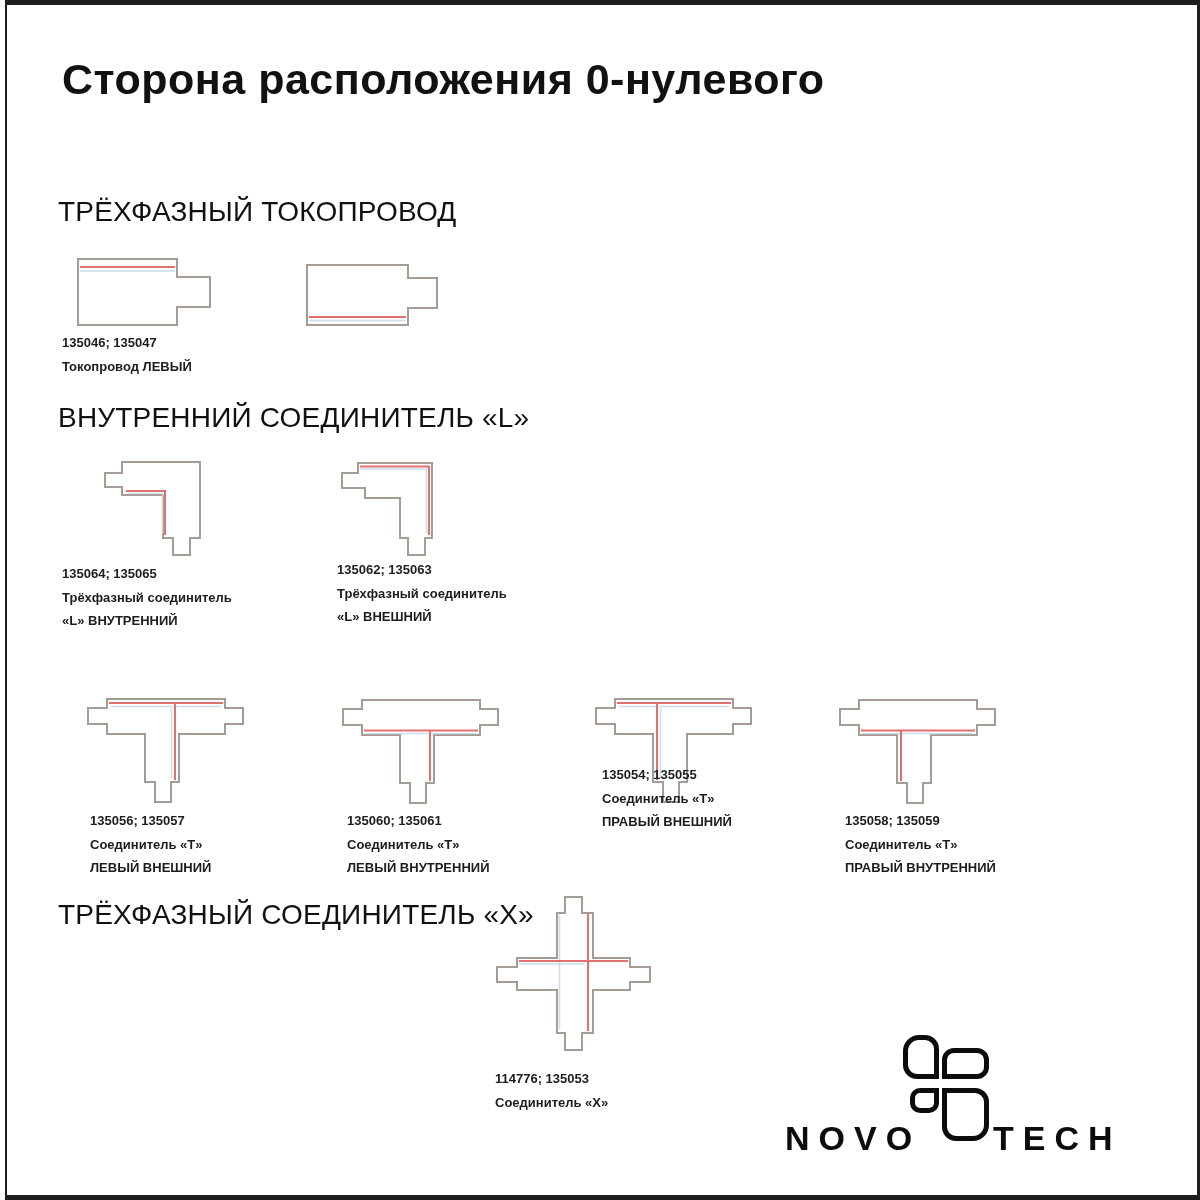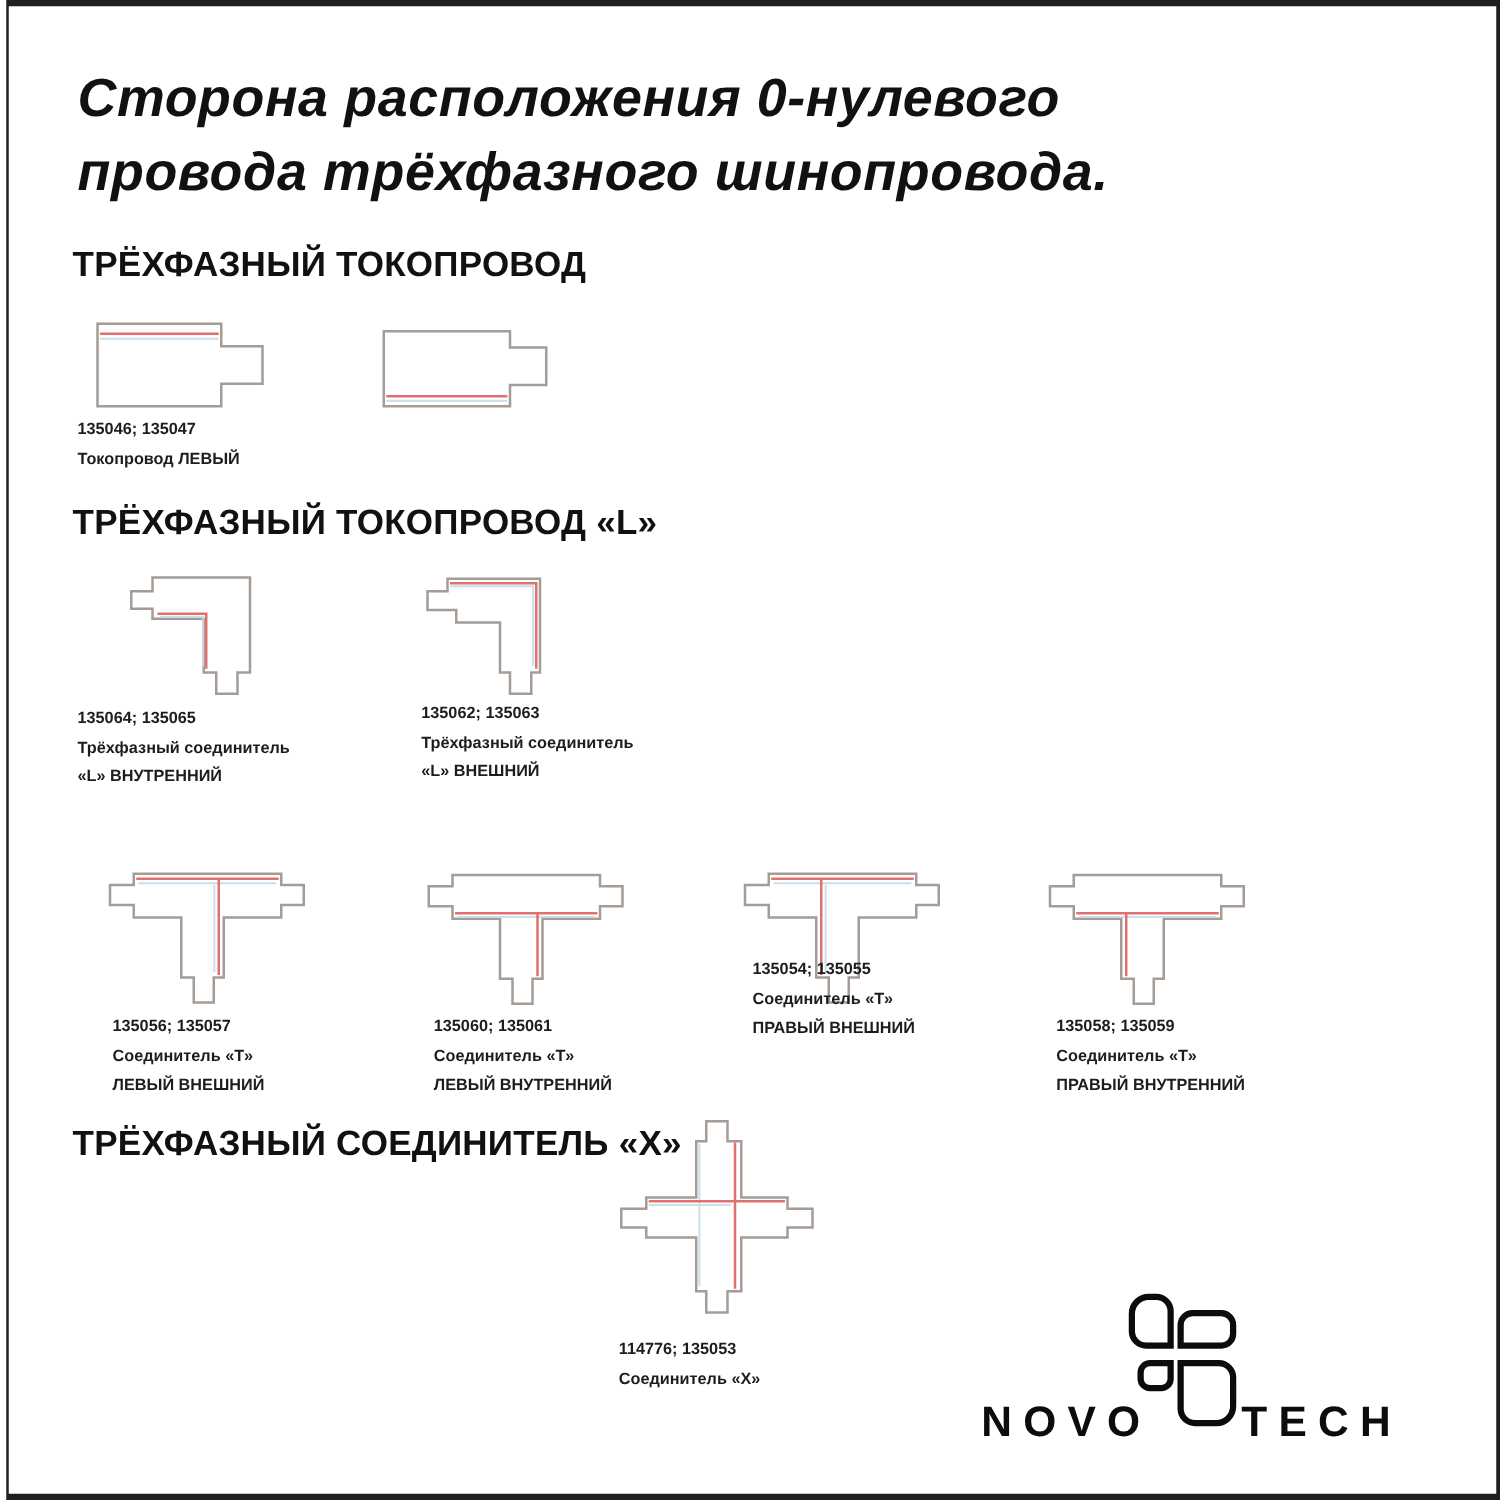--- a/index.html
+++ b/index.html
@@ -8,24 +8,24 @@
     font-family:"Liberation Sans",sans-serif;color:#1a1a1a;overflow:hidden;
     margin:0 auto;
   }
   .frame{
     position:absolute;left:5px;top:0;right:0;bottom:0;
     border:2px solid #1f1f1f;border-top-width:5px;border-bottom-width:5px;border-right-width:3px;
     pointer-events:none;
   }
   .title{
     position:absolute;left:62px;top:50px;
-    font-size:43px;font-weight:bold;line-height:59px;letter-spacing:.5px;color:#111;font-style:italic;
+    font-size:43px;font-weight:bold;line-height:59px;letter-spacing:.5px;color:#111;
   }
   .sec-heading{
-    position:absolute;font-size:28px;font-weight:bold;letter-spacing:.2px;color:#111;white-space:nowrap;
+    position:absolute;font-size:28px;font-weight:normal;letter-spacing:.2px;color:#111;white-space:nowrap;
   }
   .lbl{
     position:absolute;font-size:13px;font-weight:bold;line-height:23.5px;color:#1d1d1d;white-space:nowrap;
   }
   svg.diagram{position:absolute;overflow:visible;}
   .outline{fill:none;stroke:#a59c96;stroke-width:2;stroke-linejoin:miter;}
   .phase-red{fill:none;stroke:#e0716e;stroke-width:2;}
   .phase-blue{fill:none;stroke:#c4dbe8;stroke-width:1.6;opacity:.9;}
   .logo{position:absolute;left:780px;top:1028px;width:380px;height:125px;}
   .logo-word{
@@ -40,21 +40,20 @@
   .petal-br{left:162px;top:60px;width:47px;height:53px;border-radius:0 14px 16px 14px;}
 </style>
 </head>
 <body>
 
 <div class="page">
   <div class="frame"></div>
 
   <div class="title">
     <div>Сторона расположения 0-нулевого</div>
-    <div>провода трёхфазного шинопровода.</div>
   </div>
 
   <div class="sec-heading" style="left:58px;top:196px">ТРЁХФАЗНЫЙ ТОКОПРОВОД</div>
 
   <svg class="diagram" style="left:77px;top:258px" width="136" height="70" viewBox="0 0 136 70">
     <polygon class="outline" points="1,1 100,1 100,19 133,19 133,49 100,49 100,67 1,67"></polygon>
     <line class="phase-blue" x1="3" y1="13" x2="98" y2="13"></line>
     <line class="phase-red" x1="3" y1="9" x2="98" y2="9"></line>
   </svg>
 
@@ -62,21 +61,21 @@
     <polygon class="outline" points="1,1 102,1 102,14 131,14 131,44 102,44 102,61 1,61"></polygon>
     <line class="phase-blue" x1="3" y1="56.5" x2="100" y2="56.5"></line>
     <line class="phase-red" x1="3" y1="53" x2="100" y2="53"></line>
   </svg>
 
   <div class="lbl" style="left:62px;top:331px">
     <div>135046; 135047</div>
     <div>Токопровод ЛЕВЫЙ</div>
   </div>
 
-  <div class="sec-heading" style="left:58px;top:402px">ТРЁХФАЗНЫЙ ТОКОПРОВОД «L»</div>
+  <div class="sec-heading" style="left:58px;top:402px">ВНУТРЕННИЙ СОЕДИНИТЕЛЬ «L»</div>
 
   <svg class="diagram" style="left:104px;top:458px" width="100" height="100" viewBox="0 0 100 100">
     <polygon class="outline" points="18,4 96,4 96,80 86,80 86,97 69,97 69,80 59,80 59,37 18,37 18,29 1,29 1,15 18,15"></polygon>
     <polyline class="phase-blue" points="24,35.5 58.5,35.5 58.5,75"></polyline>
     <polyline class="phase-red" points="22,33 61,33 61,77"></polyline>
   </svg>
 
   <svg class="diagram" style="left:340px;top:458px" width="100" height="100" viewBox="0 0 100 100">
     <polygon class="outline" points="18,5 92,5 92,80 85,80 85,97 68,97 68,80 60,80 60,40 25,40 25,30 2,30 2,15 18,15"></polygon>
     <polyline class="phase-blue" points="20,11 86.5,11 86.5,75"></polyline>

